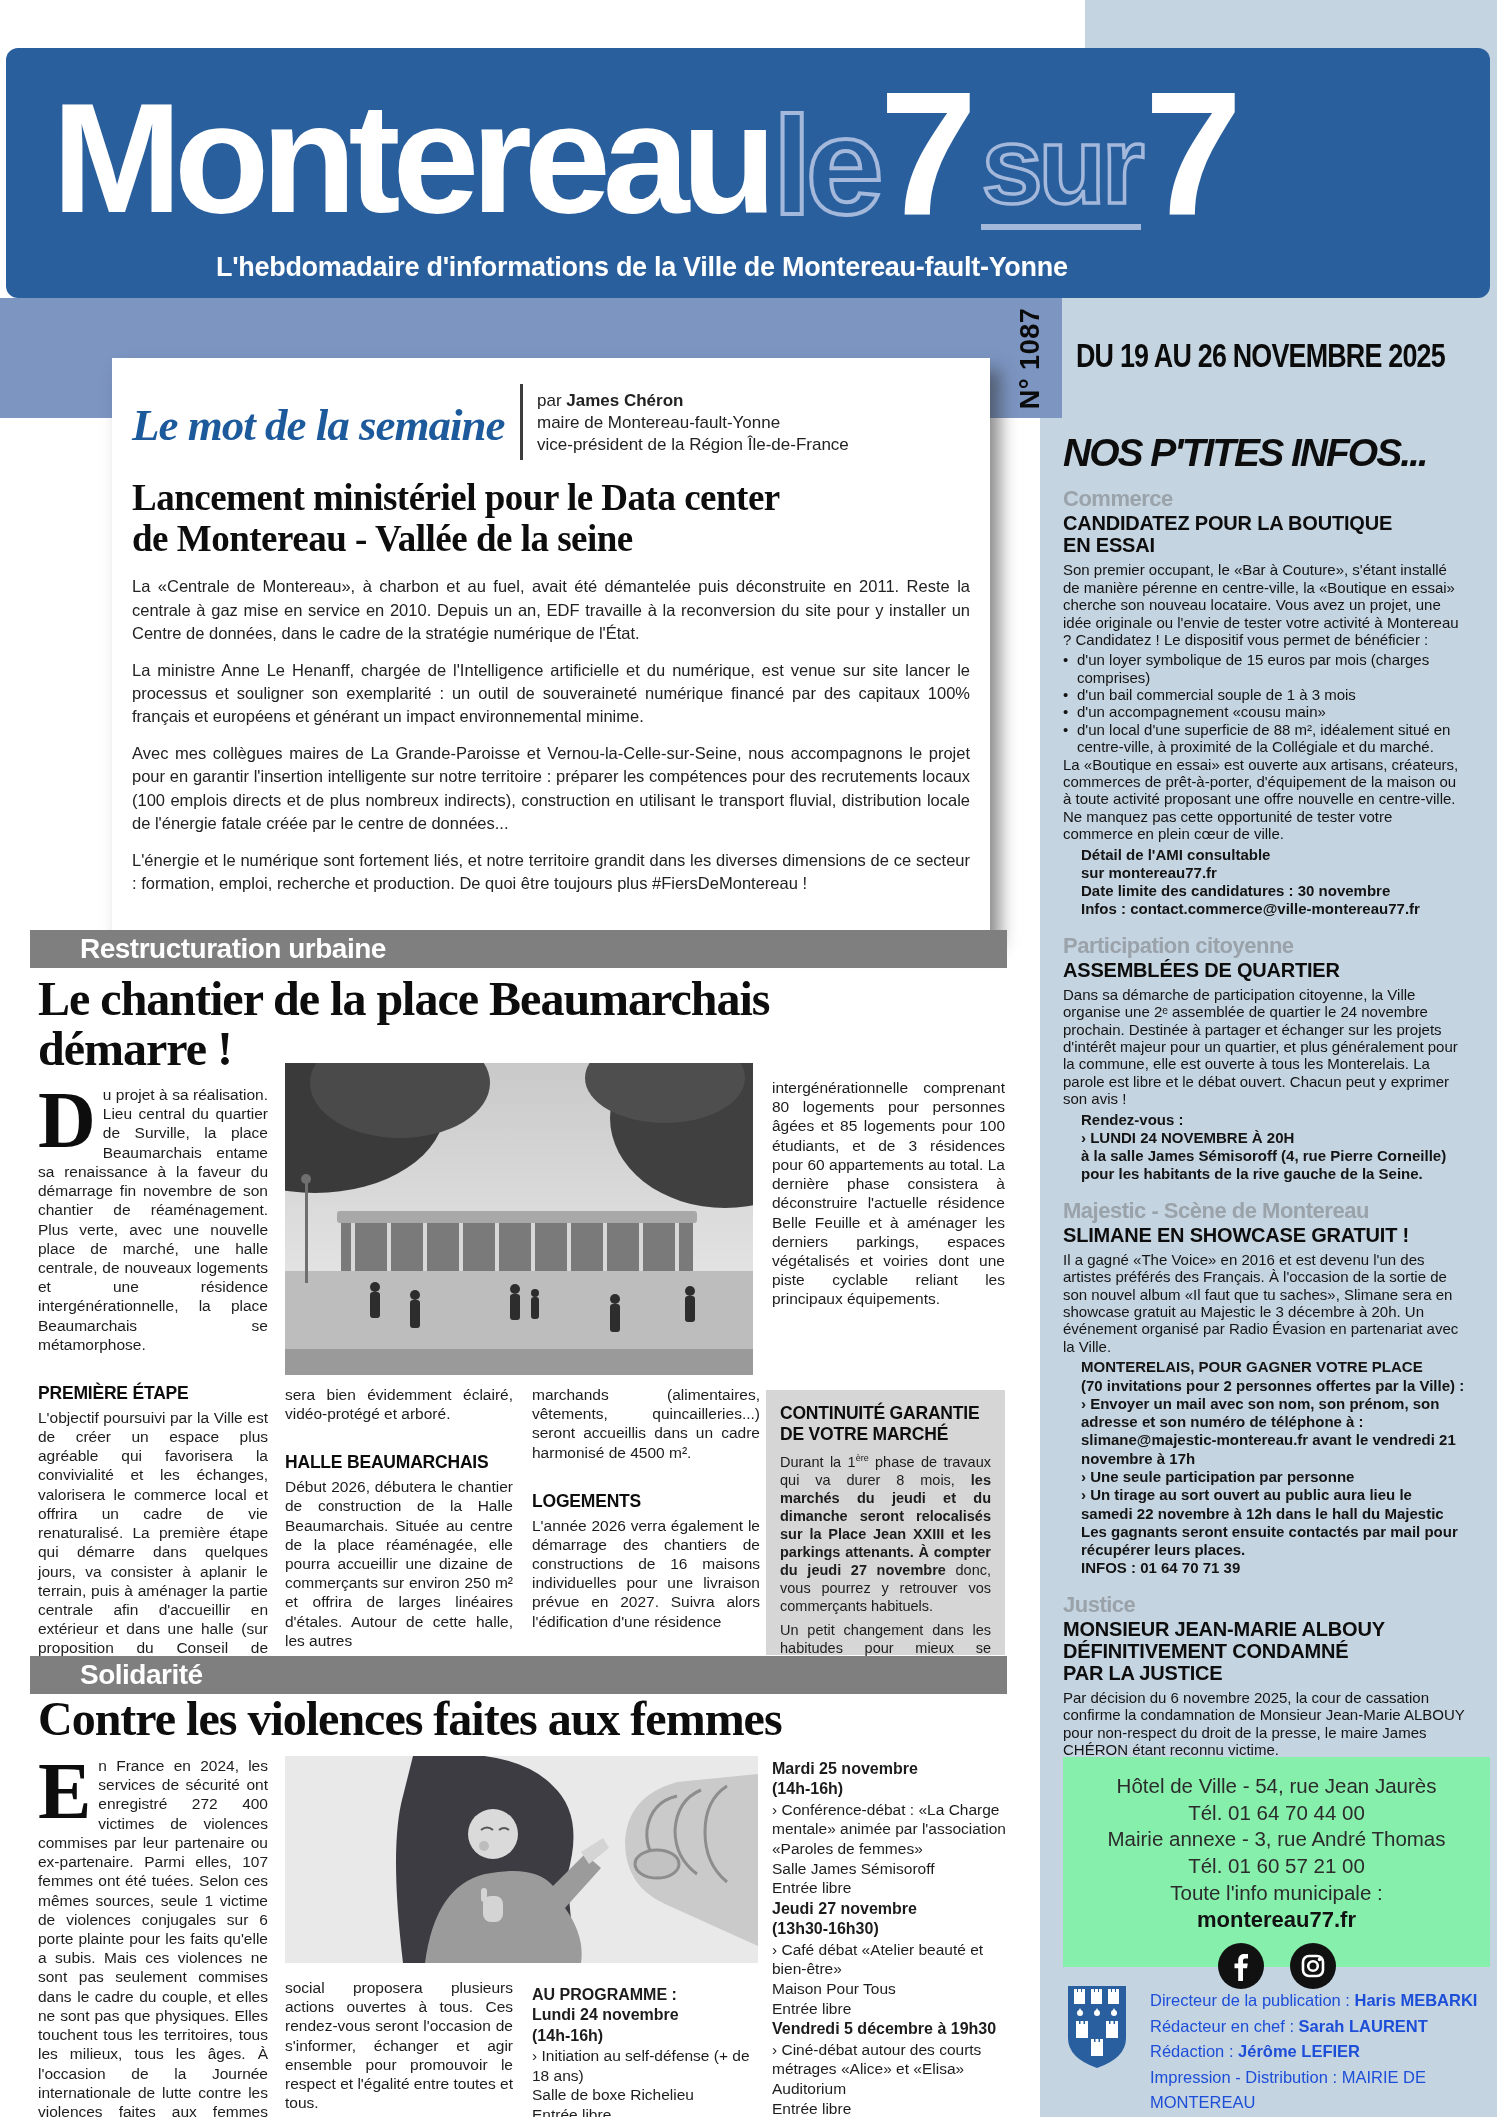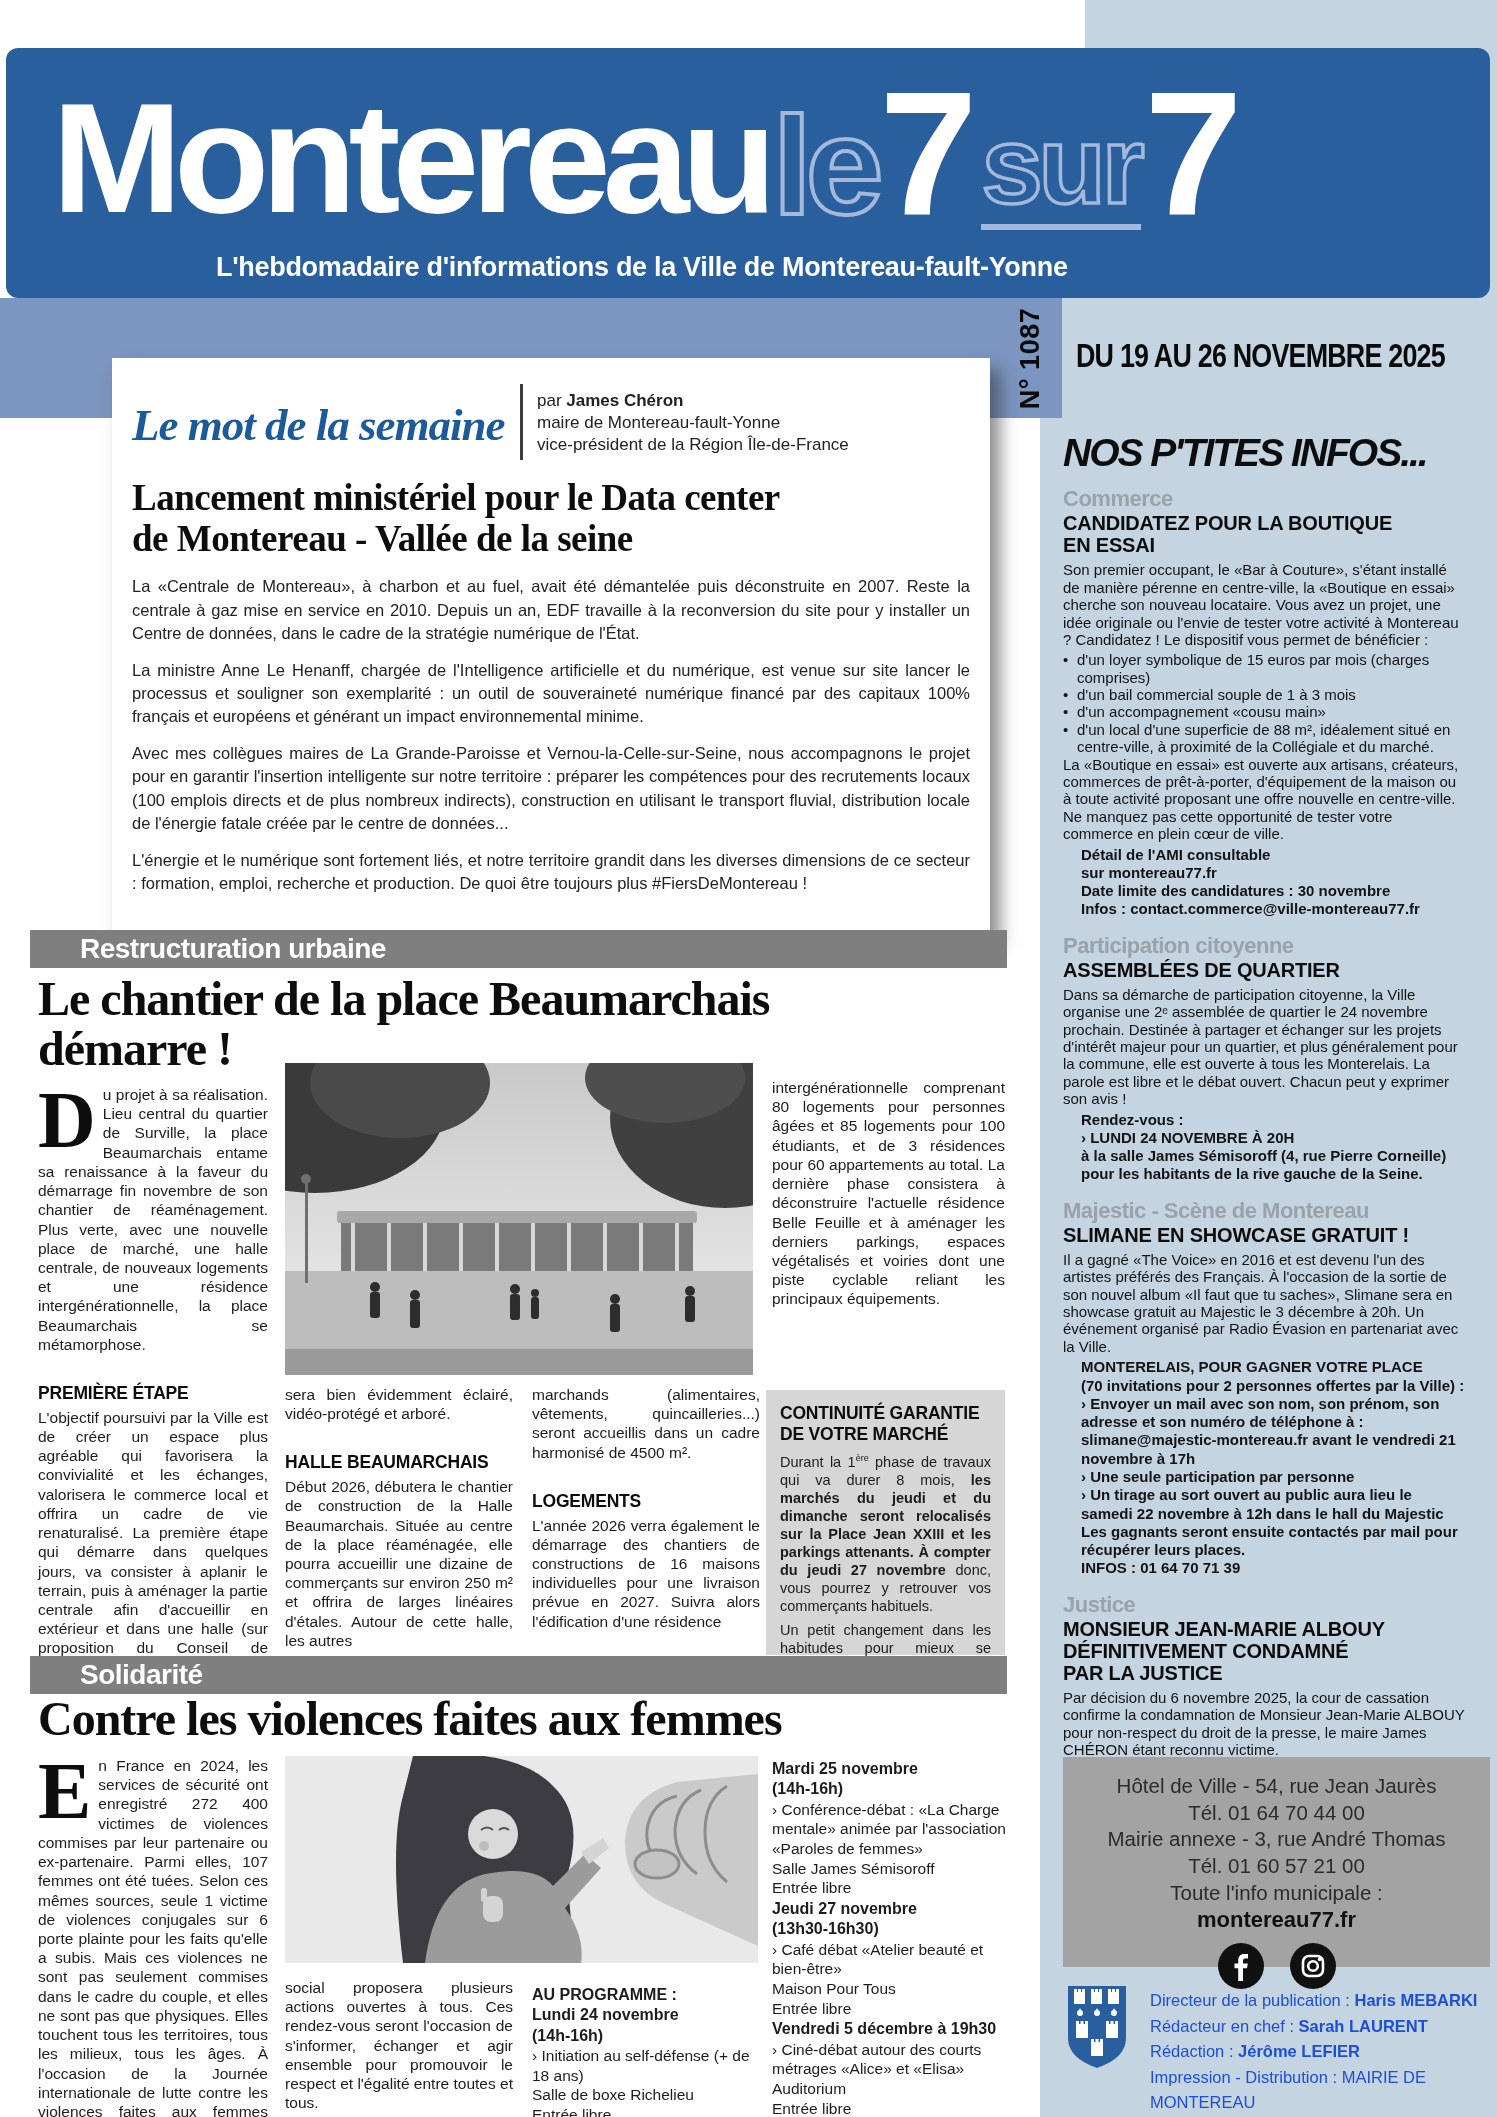--- a/index.html
+++ b/index.html
@@ -84,21 +84,21 @@
   .sb-section { margin-bottom:15px; }
   .sb-label { color:var(--gray_label,#9aa2aa); font-weight:bold; font-size:22px; letter-spacing:-0.5px; line-height:1.05; }
   .sb-head { font-weight:bold; font-size:20px; line-height:1.1; letter-spacing:-0.2px; color:#0d0d0d; margin:2px 0 5px; }
   .sb-body { margin-bottom:3px; }
   .sb-bullets { list-style:none; }
   .sb-bullets li { padding-left:14px; position:relative; }
   .sb-bullets li::before { content:"•"; position:absolute; left:0; }
   .sb-bold { font-weight:bold; margin-left:18px; line-height:1.22; }
 
   
-  .address-box { left:1063px; top:1757px; width:427px; height:210px; background:#a3a3a3; text-align:center; padding-top:16px; }
+  .address-box { left:1063px; top:1757px; width:427px; height:210px; background:#86efac; text-align:center; padding-top:16px; }
   .address-box .al { font-size:20.5px; line-height:1.3; color:#2b2b2b; }
   .address-box .site { font-weight:bold; font-size:22px; color:#111; }
   .social-row { margin-top:8px; display:flex; justify-content:center; gap:26px; }
   .credits { left:1150px; top:1988px; width:330px; font-size:16.5px; line-height:1.55; color:#1d4ed8; }
   .credits b { font-weight:bold; }
   .coat { left:1066px; top:1984px; }
 </style>
 </head>
 <body>
 
@@ -132,21 +132,21 @@
         <span>par </span><b>James Chéron</b>
         <div>maire de Montereau-fault-Yonne</div>
         <div>vice-président de la Région Île-de-France</div>
       </div>
     </div>
     <h1 class="mot-headline">
       <div>Lancement ministériel pour le Data center</div>
       <div>de Montereau - Vallée de la seine</div>
     </h1>
     <div class="mot-body">
-      <p>La «Centrale de Montereau», à charbon et au fuel, avait été démantelée puis déconstruite en 2007. Reste la centrale à gaz mise en service en 2010. Depuis un an, EDF travaille à la reconversion du site pour y installer un Centre de données, dans le cadre de la stratégie numérique de l'État.</p>
+      <p>La «Centrale de Montereau», à charbon et au fuel, avait été démantelée puis déconstruite en 2011. Reste la centrale à gaz mise en service en 2010. Depuis un an, EDF travaille à la reconversion du site pour y installer un Centre de données, dans le cadre de la stratégie numérique de l'État.</p>
       <p>La ministre Anne Le Henanff, chargée de l'Intelligence artificielle et du numérique, est venue sur site lancer le processus et souligner son exemplarité : un outil de souveraineté numérique financé par des capitaux 100% français et européens et générant un impact environnemental minime.</p>
       <p>Avec mes collègues maires de La Grande-Paroisse et Vernou-la-Celle-sur-Seine, nous accompagnons le projet pour en garantir l'insertion intelligente sur notre territoire : préparer les compétences pour des recrutements locaux (100 emplois directs et de plus nombreux indirects), construction en utilisant le transport fluvial, distribution locale de l'énergie fatale créée par le centre de données...</p>
       <p>L'énergie et le numérique sont fortement liés, et notre territoire grandit dans les diverses dimensions de ce secteur : formation, emploi, recherche et production. De quoi être toujours plus #FiersDeMontereau !</p>
     </div>
   </section>
 
   <div class="abs bar bar-urbain">
     <span>Restructuration urbaine</span>
   </div>
   <h2 class="abs headline headline-1">

